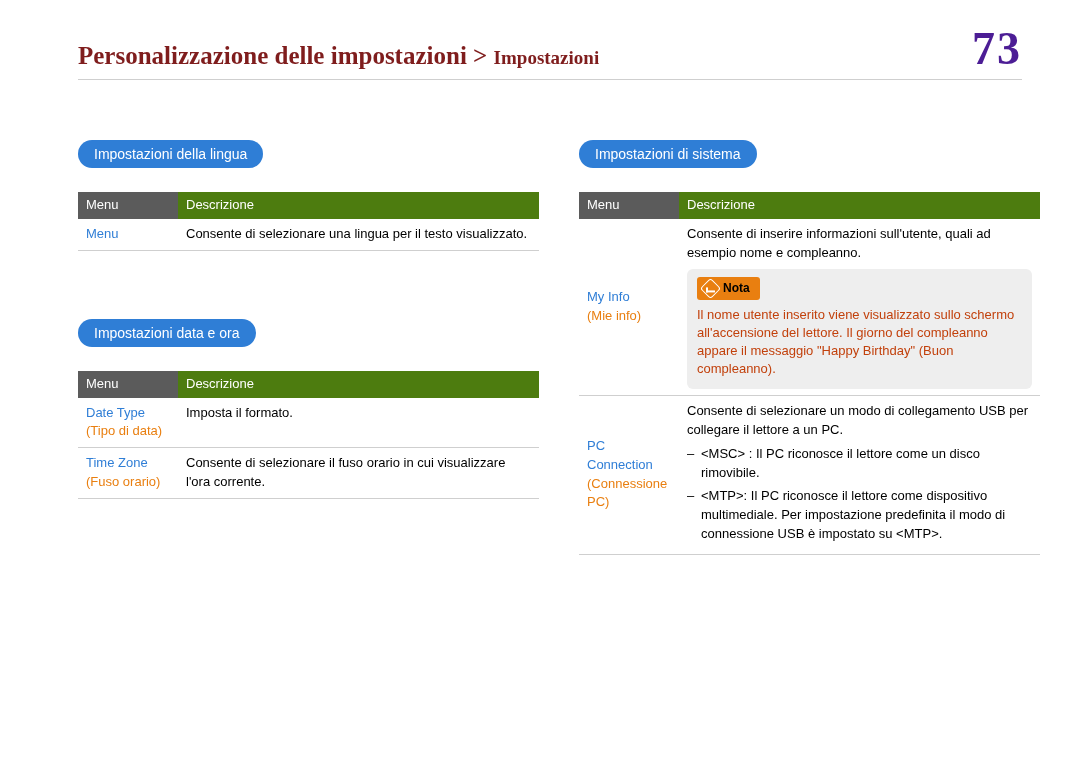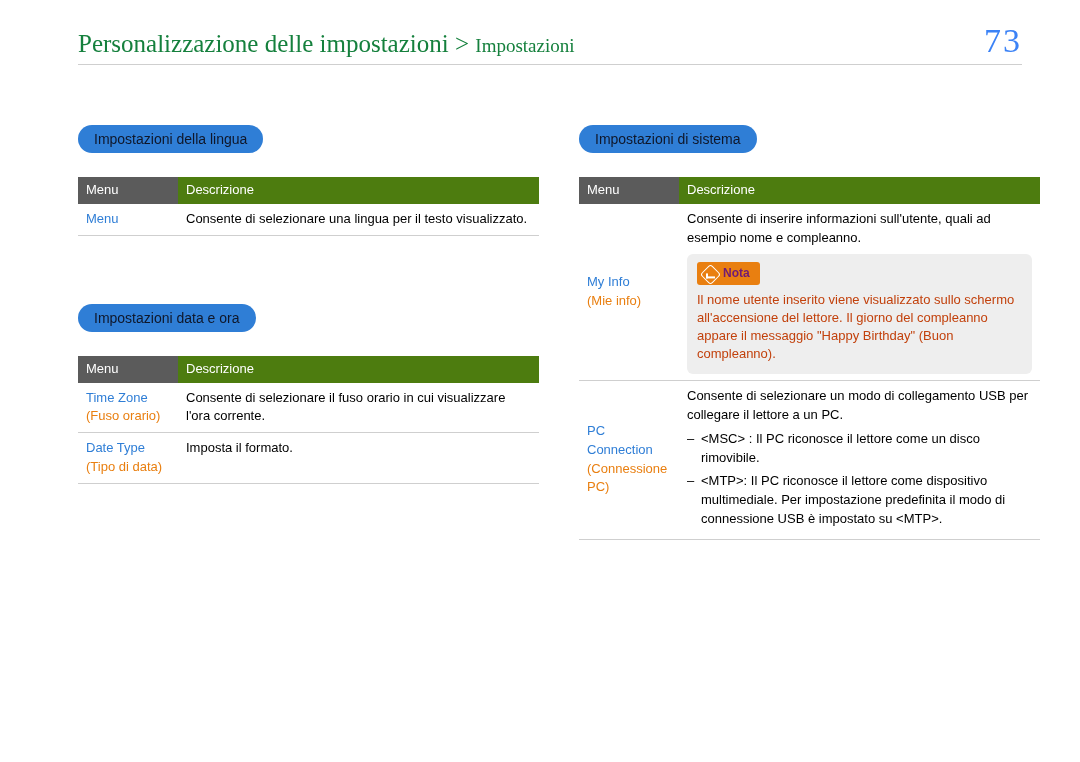--- a/index.html
+++ b/index.html
@@ -13,52 +13,52 @@
   }
   .header {
     padding: 22px 58px 4px 78px;
     display: flex;
     justify-content: space-between;
     align-items: baseline;
   }
   .header-title {
     font-family: Georgia, 'Times New Roman', serif;
     font-size: 25px;
-    color: #15803d;
-    font-weight: 400;
+    color: #7f1d1d;
+    font-weight: 700;
     text-align: right;
   }
   .header-title .sub {
     font-size: 19px;
   }
   .page-number {
     font-family: Georgia, 'Times New Roman', serif;
-    font-size: 34px;
-    color: #3b82f6;
-    font-weight: 400;
+    font-size: 46px;
+    color: #4c1d95;
+    font-weight: 700;
     letter-spacing: 2px;
   }
   .header-rule {
     border: none;
     border-top: 1px solid #cfcfcf;
     margin: 0 58px 0 78px;
   }
   .columns {
     display: flex;
     gap: 40px;
     padding: 60px 40px 0 78px;
   }
   .col {
     flex: 1;
     min-width: 0;
   }
   .section-pill {
     display: inline-block;
     background: #2f7ed6;
-    color: #0f172a;
+    color: #ffffff;
     font-size: 14px;
     padding: 6px 16px;
     border-radius: 14px;
     margin-bottom: 24px;
   }
   .section-gap { height: 68px; }
   table.menu-table {
     width: 100%;
     border-collapse: collapse;
     font-size: 13px;
@@ -87,23 +87,23 @@
   .menu-en { color: #2f7ed6; display: block; }
   .menu-it { color: #e97f10; display: block; }
   .note-box {
     background: #eeeeee;
     border-radius: 6px;
     padding: 8px 10px 10px 10px;
     margin-top: 6px;
   }
   .note-pill {
     display: inline-flex;
-    align-items: flex-end;
+    align-items: center;
     background: #e97f10;
-    color: #701a75;
+    color: #000000;
     font-size: 12px;
     font-weight: bold;
     padding: 3px 10px 3px 6px;
     border-radius: 3px;
     margin-bottom: 6px;
     gap: 5px;
   }
   .note-icon {
     display: inline-block;
     width: 15px;
@@ -187,31 +187,31 @@
     <table class="menu-table">
       <thead>
         <tr>
           <th>Menu</th>
           <th>Descrizione</th>
         </tr>
       </thead>
       <tbody>
         <tr>
           <td>
+            <span class="menu-en">Date Type</span>
+            <span class="menu-it">(Tipo di data)</span>
+          </td>
+          <td>Imposta il formato.</td>
+        </tr>
+        <tr>
+          <td>
             <span class="menu-en">Time Zone</span>
             <span class="menu-it">(Fuso orario)</span>
           </td>
           <td>Consente di selezionare il fuso orario in cui visualizzare l'ora corrente.</td>
-        </tr>
-        <tr>
-          <td>
-            <span class="menu-en">Date Type</span>
-            <span class="menu-it">(Tipo di data)</span>
-          </td>
-          <td>Imposta il formato.</td>
         </tr>
       </tbody>
     </table>
   </div>
 
   <div class="col">
     <div class="section-pill">Impostazioni di sistema</div>
     <table class="menu-table">
       <thead>
         <tr>

